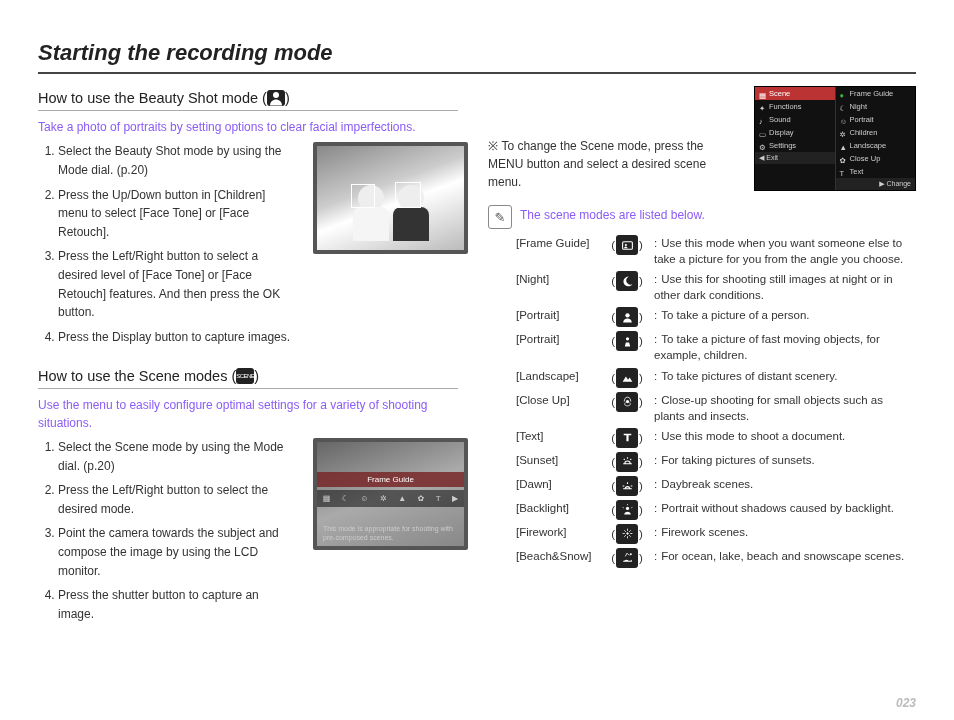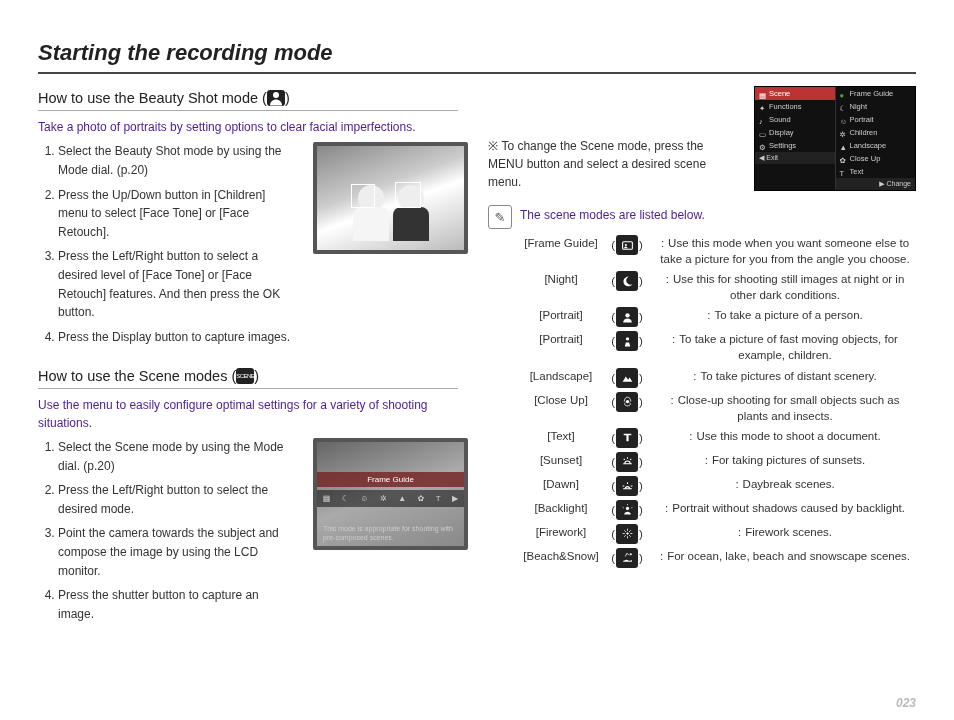--- a/index.html
+++ b/index.html
@@ -37,21 +37,21 @@
   .inline-icon {
     display: inline-flex;
     align-items: center;
     justify-content: center;
     width: 18px; height: 16px;
     background: #222;
     border-radius: 3px;
     color: #fff;
     font-size: 10px;
   }
-  p { font-size: 12px; line-height: 1.45; margin: 6px 0; color: #4c1d95; }
+  p { font-size: 12px; line-height: 1.45; margin: 6px 0; color: #8b5cf6; }
   ol { font-size: 12px; line-height: 1.55; padding-left: 20px; margin: 6px 0 18px 0; }
   ol li { margin-bottom: 6px; }
 
   .beauty-block, .scene-block { position: relative; }
   .thumb {
     position: absolute;
     right: -10px;
     box-sizing: border-box;
   }
   .thumb-beauty {
@@ -109,21 +109,21 @@
   .menu-sim .mrow.active { background:#b33; color:#fff; }
   .menu-sim .mfooter { background:#222; font-size:7px; padding:2px 4px; display:flex; justify-content:space-between;}
   .menu-sim .dot { width:6px;height:6px; display:inline-block;}
 
   .listed-note { display:flex; align-items:flex-start; gap:8px; margin:14px 0 6px 0; }
   .listed-note .ico {
     width:22px;height:22px;border:1px solid #888;border-radius:3px;
     display:flex;align-items:center;justify-content:center;font-size:13px;color:#555;
   }
 
-  .scene-table { font-size:11.5px; line-height:1.4;text-align:center; }
+  .scene-table { font-size:11.5px; line-height:1.4; }
   .scene-row { display:flex; align-items:flex-start; margin-bottom:4px; }
   .scene-row .label { width:90px; flex-shrink:0; }
   .scene-row .iconcell {
     width:42px; flex-shrink:0; display:flex; align-items:center; justify-content:center;
     gap:1px;
   }
   .scene-row .iconcell .paren { color:#333; }
   .scene-row .iconbox {
     display:inline-flex; align-items:center; justify-content:center;
     width:22px;height:20px;background:#222;border-radius:3px;color:#fff;

